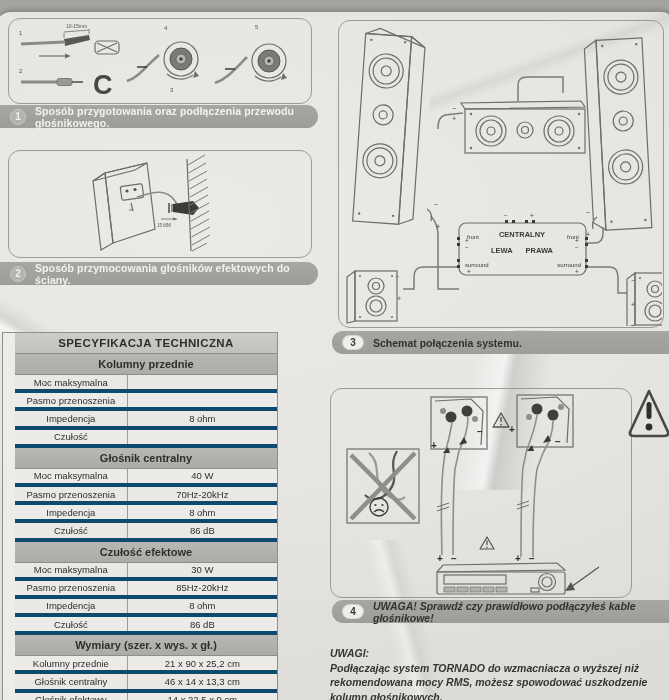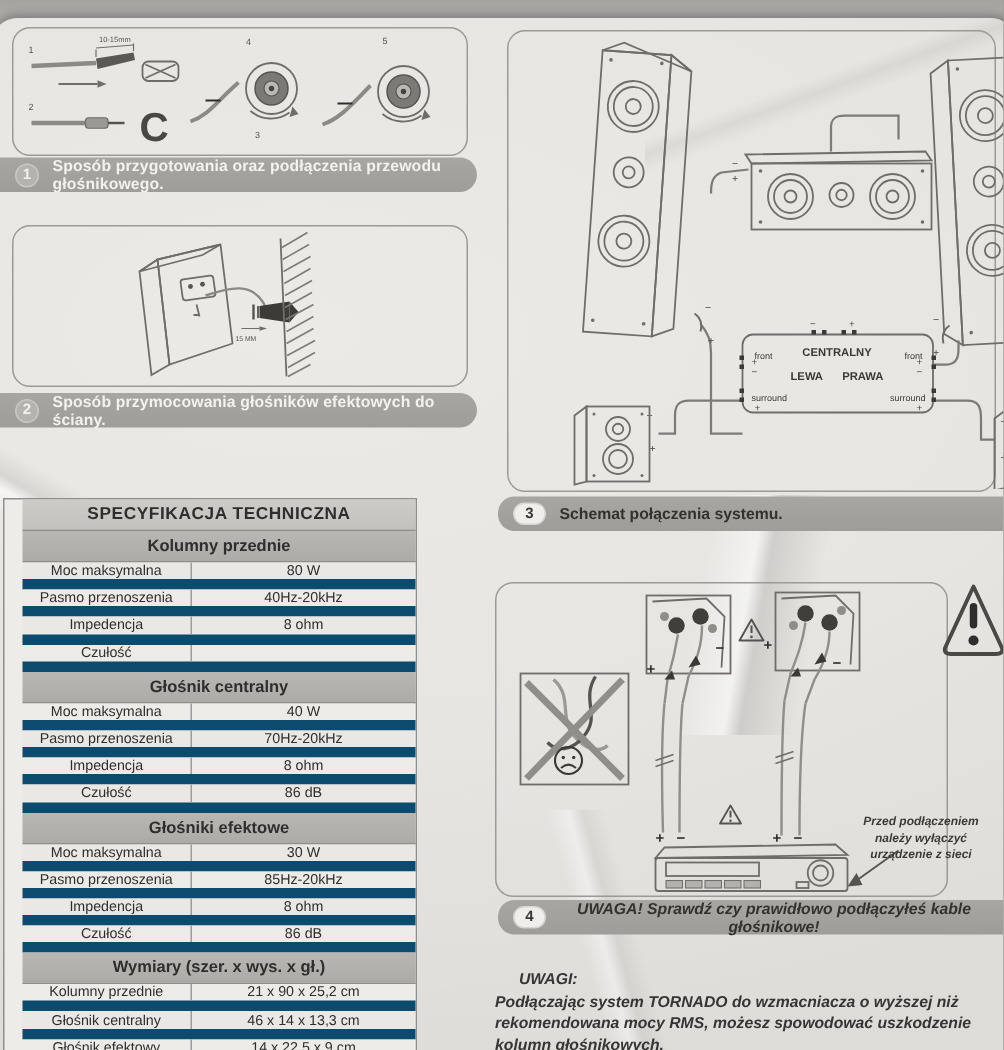--- a/index.html
+++ b/index.html
@@ -27,43 +27,43 @@
     display:flex;align-items:center;gap:9px;padding:0 10px;}
   .banner.left-cap{border-radius:0 12px 12px 0;}
   .banner.right-run{border-radius:11px 0 0 11px;}
   .badge-circle{width:16px;height:16px;border-radius:50%;background:#b4b3b0;
     border:1px solid #c8c7c4;color:#f2f1ee;font-size:10px;font-weight:bold;
     display:flex;align-items:center;justify-content:center;flex:0 0 auto;}
   .badge-pill{min-width:22px;height:15px;border-radius:8px;background:#efeeeb;
     border:1px solid #d6d5d2;color:#3a3937;font-size:10px;font-weight:bold;
     display:flex;align-items:center;justify-content:center;flex:0 0 auto;padding:0 4px;}
   .banner-text-light{color:#f3f2ef;font-size:10.5px;font-weight:600;letter-spacing:.1px;}
-  .banner-text-dark{color:#33322f;font-size:10.5px;font-weight:700;text-align:center;}
+  .banner-text-dark{color:#33322f;font-size:10.5px;font-weight:700;}
   .italic{font-style:italic;}
 
   
   #spec{position:absolute;left:2px;top:332px;width:276px;border:1px solid #8f8e8b;border-bottom:2.5px solid #7e7d7a;background:#edecE9;padding-left:12px;}
   .spec-title{height:21px;background:linear-gradient(180deg,#cdccc9,#c2c1be);display:flex;align-items:center;justify-content:center;
     font-size:11.5px;font-weight:700;letter-spacing:.4px;border-bottom:1px solid #8f8e8b;}
   .spec-head{height:21px;background:linear-gradient(180deg,#b8b7b4,#acaba8);display:flex;align-items:center;justify-content:center;
     font-size:11px;font-weight:700;border-bottom:1px solid #8f8e8b;}
-  .spec-row{height:18.2px;display:flex;border-bottom:7px solid #0c4a6e;background:#ecebe8;}
+  .spec-row{height:18.2px;display:flex;border-bottom:4px solid #0c4a6e;background:#ecebe8;}
   .spec-row:nth-child(odd){background:#e9e8e5;}
   .cl{width:43%;display:flex;align-items:center;justify-content:center;font-size:9.5px;border-right:1px solid #9d9c99;}
   .cv{flex:1;display:flex;align-items:center;justify-content:center;font-size:9.5px;}
 
   svg{display:block;}
   svg text{font-family:"Liberation Sans","DejaVu Sans",sans-serif;}
   .sketch{stroke:#6e6d6a;fill:none;stroke-width:1.2;}
 
   #note-unplug{position:absolute;left:558px;top:543px;width:112px;text-align:center;
     font-size:8px;font-weight:700;font-style:italic;color:#3c3b38;line-height:1.35;}
   #uwagi{position:absolute;left:330px;top:646px;width:336px;font-size:10.5px;
     font-weight:700;font-style:italic;color:#363533;line-height:1.4;}
-  #uwagi .t{font-style:italic;margin-left:16px;}
+  #uwagi .t{font-style:italic;}
 </style>
 </head>
 <body>
 
 <div id="photo">
   <div id="page"></div>
   <div class="crease" id="crease1"></div>
   <div class="crease" id="crease2"></div>
   <div class="crease" id="crease3"></div>
   <div class="crease" id="crease4"></div>
@@ -171,25 +171,23 @@
     <div class="badge-circle">2</div>
     <div class="banner-text-light">Sposób przymocowania głośników efektowych do ściany.</div>
   </div>
 
   <div id="spec">
     <div class="spec-title">SPECYFIKACJA TECHNICZNA</div>
 
     <div class="spec-head">Kolumny przednie</div>
     <div class="spec-row">
         <div class="cl">Moc maksymalna</div>
-        <div class="cv">80 W</div>
       </div>
     <div class="spec-row">
         <div class="cl">Pasmo przenoszenia</div>
-        <div class="cv">40Hz-20kHz</div>
       </div>
     <div class="spec-row">
         <div class="cl">Impedencja</div>
         <div class="cv">8 ohm</div>
       </div>
     <div class="spec-row">
         <div class="cl">Czułość</div>
       </div>
 
     <div class="spec-head">Głośnik centralny</div>
@@ -203,21 +201,21 @@
       </div>
     <div class="spec-row">
         <div class="cl">Impedencja</div>
         <div class="cv">8 ohm</div>
       </div>
     <div class="spec-row">
         <div class="cl">Czułość</div>
         <div class="cv">86 dB</div>
       </div>
 
-    <div class="spec-head">Głośniki efektowe</div>
+    <div class="spec-head">Czułość efektowe</div>
     <div class="spec-row">
         <div class="cl">Moc maksymalna</div>
         <div class="cv">30 W</div>
       </div>
     <div class="spec-row">
         <div class="cl">Pasmo przenoszenia</div>
         <div class="cv">85Hz-20kHz</div>
       </div>
     <div class="spec-row">
         <div class="cl">Impedencja</div>
@@ -236,21 +234,21 @@
     <div class="spec-row">
         <div class="cl">Głośnik centralny</div>
         <div class="cv">46 x 14 x 13,3 cm</div>
       </div>
     <div class="spec-row">
         <div class="cl">Głośnik efektowy</div>
         <div class="cv">14 x 22,5 x 9 cm</div>
       </div>
   </div>
 
-  <div class="rbox" style="left:338px;top:20px;width:326px;height:308px;padding-left:36px;">
+  <div class="rbox" style="left:338px;top:20px;width:326px;height:308px;">
     <svg width="323" height="305" viewBox="0 0 323 305">
 
       <g transform="rotate(4 45 110)">
         <rect x="20" y="14" width="46" height="188" class="sketch"></rect>
         <polygon points="66,14 80,24 80,196 66,202" class="sketch"></polygon>
         <polygon points="20,14 34,8 80,24 66,14" class="sketch" stroke-width=".9"></polygon>
         <circle cx="43" cy="50" r="17" class="sketch"></circle>
           <circle cx="43" cy="50" r="13" class="sketch" stroke-width=".9"></circle>
           <circle cx="43" cy="50" r="5" class="sketch" stroke-width=".9"></circle>
         <circle cx="43" cy="94" r="10" class="sketch"></circle>
@@ -478,25 +476,20 @@
       </g>
     </svg>
   </div>
 
   <svg width="46" height="56" viewBox="0 0 46 56" style="position:absolute;left:626px;top:386px;">
     <path d="M23,5 L42,46 Q43,50 38,50 L8,50 Q3,50 4,46 Z" fill="none" stroke="#4a4946" stroke-width="2.6" stroke-linejoin="round"></path>
     <rect x="20.5" y="16" width="5" height="17" rx="2.5" fill="#2f2e2c"></rect>
     <circle cx="23" cy="41" r="3.4" fill="#2f2e2c"></circle>
   </svg>
 
-  <div id="note-unplug">
-    <span>Przed podłączeniem</span><br>
-    <span>należy wyłączyć</span><br>
-    <span>urządzenie z sieci</span>
-  </div>
 
   <div class="banner right-run" style="left:332px;top:600px;width:337px;">
     <div class="badge-pill">4</div>
     <div class="banner-text-dark italic">UWAGA! Sprawdź czy prawidłowo podłączyłeś kable głośnikowe!</div>
   </div>
 
   <div id="uwagi">
     <div class="t">UWAGI:</div>
     <div>Podłączając system TORNADO do wzmacniacza o wyższej niż rekomendowana mocy RMS, możesz spowodować uszkodzenie kolumn głośnikowych.</div>
   </div>

